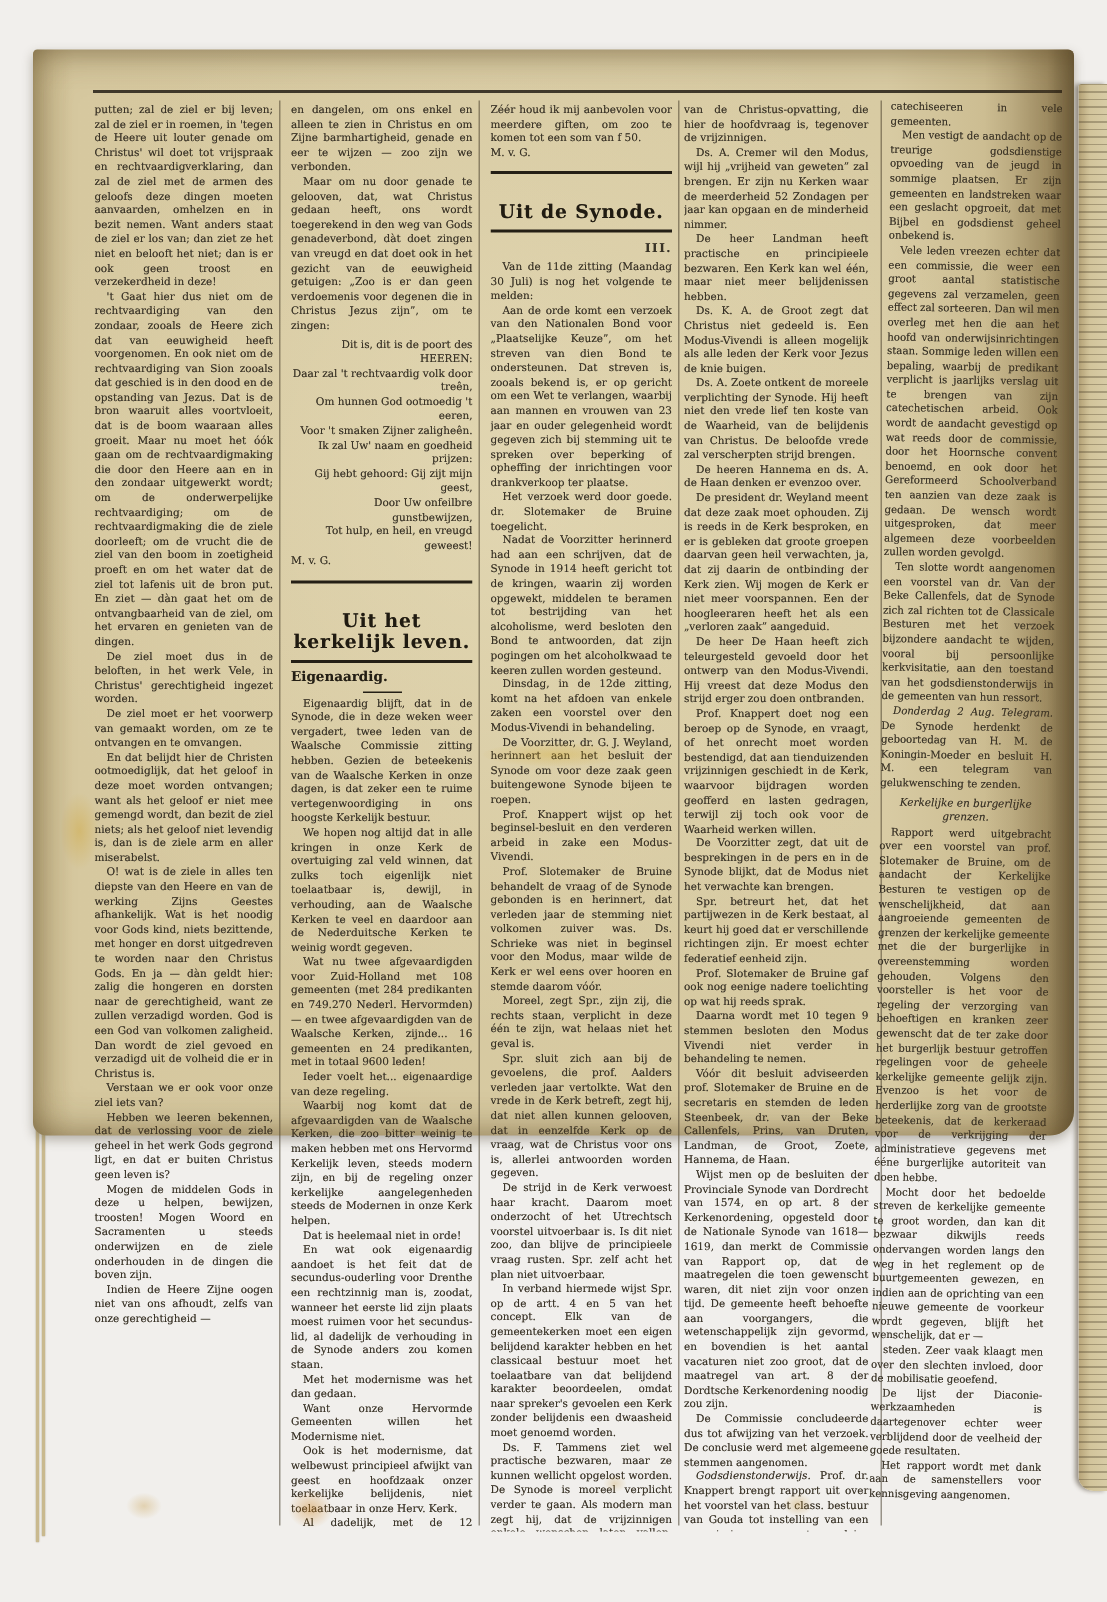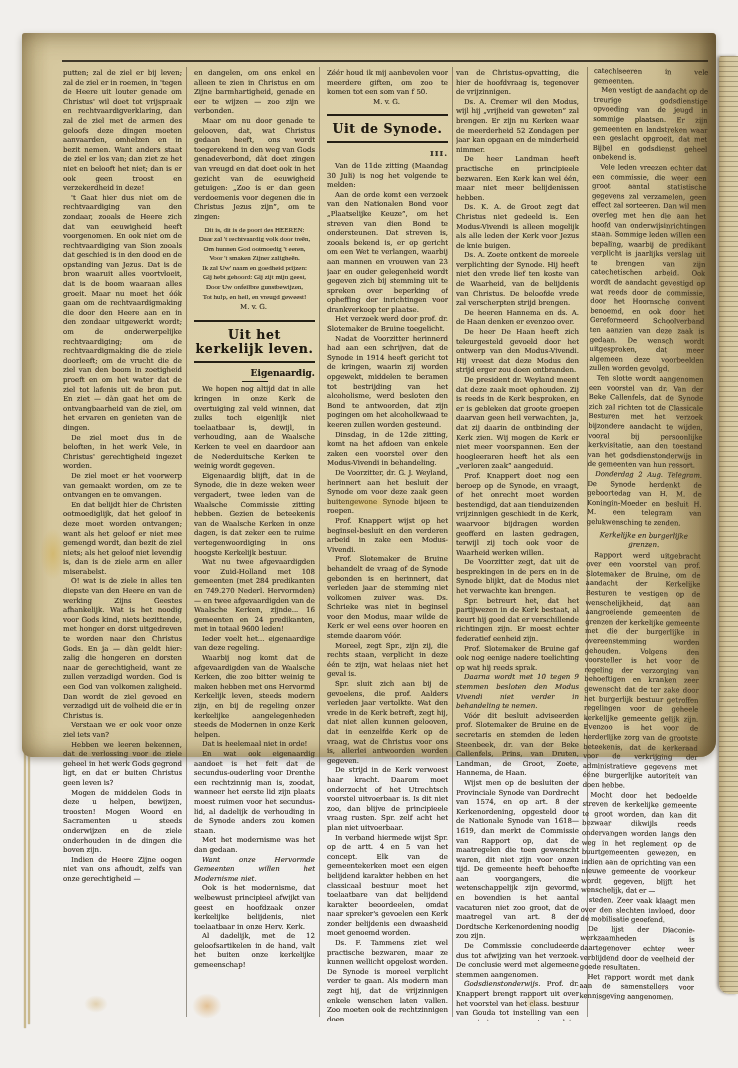--- a/index.html
+++ b/index.html
@@ -39,34 +39,34 @@
   
   .divider{position:absolute;top:34px;width:1px;height:950px;background:rgba(62,52,34,.5);}
   
   .col{
     position:absolute;top:36px;height:952px;overflow:hidden;
     font-size:7px;line-height:9.6px;color:#383226;
     text-align:justify;text-shadow:0 0 .4px rgba(56,48,36,.55);
   }
   .col p{margin:0;text-indent:8px;}
   .col p.cont{text-indent:0;}
-  .col p.it{font-style:italic;}
+  .col p.it{}
   .col p i{font-style:italic;}
   .h-major{
     font-size:12.5px;line-height:14px;font-weight:bold;text-align:center;letter-spacing:.6px;
-    color:#201b11;margin:7px 0 6px;padding:6px 0 5px;
+    color:#201b11;margin:7px 0 6px;padding:18px 0 5px;
     border-top:2px solid #241f15;border-bottom:2px solid #241f15;text-indent:0;
   }
-  .h-sub{font-size:9px;font-weight:bold;text-align:right;color:#241f15;margin:5px 0 2px;}
+  .h-sub{font-size:9px;font-weight:bold;text-align:left;color:#241f15;margin:5px 0 2px;}
   .h-sub .bar{display:block;width:26px;height:1px;background:#241f15;margin:3px auto 3px;}
   .h-roman{font-size:8px;font-weight:bold;text-align:right;margin:2px 0 3px;letter-spacing:1px;}
   .h-it{font-size:7.2px;font-style:italic;text-align:center;margin:2px 0 2px;}
-  .verse{text-align:center;text-indent:0;margin:3px 0 1px;font-family:Liberation Serif, serif;}
+  .verse{text-align:right;text-indent:0;margin:3px 0 1px;}
   .verse div{line-height:9.6px;}
-  .sig{text-align:center;font-size:7px;margin:0 2px 2px 0;}
+  .sig{text-align:left;font-size:7px;margin:0 2px 2px 0;}
   
   .col5wrap{position:absolute;left:572px;top:34px;width:126px;height:956px;overflow:hidden;
     transform:rotate(.9deg) scaleX(.97);transform-origin:top left;}
   .col5wrap .col{position:static;width:118px;height:100%;}
   
   .stain{position:absolute;border-radius:50%;pointer-events:none;}
 </style>
 </head>
 <body>
 
@@ -104,60 +104,60 @@
         <div>Om hunnen God ootmoedig 't eeren,</div>
         <div>Voor 't smaken Zijner zaligheên.</div>
         <div>Ik zal Uw' naam en goedheid prijzen:</div>
         <div>Gij hebt gehoord: Gij zijt mijn geest,</div>
         <div>Door Uw onfeilbre gunstbewijzen,</div>
         <div>Tot hulp, en heil, en vreugd geweest!</div>
       </div>
       <div class="sig">M. v. G.</div>
       <div class="h-major">Uit het kerkelijk leven.</div>
       <div class="h-sub">Eigenaardig.<span class="bar"></span></div>
+      <p>Eigenaardig blijft, dat in de Synode, die in deze weken weer vergadert, twee leden van de Waalsche Commissie zitting hebben. Gezien de beteekenis van de Waalsche Kerken in onze dagen, is dat zeker een te ruime vertegenwoordiging in ons hoogste Kerkelijk bestuur.</p>
       <p>We hopen nog altijd dat in alle kringen in onze Kerk de overtuiging zal veld winnen, dat zulks toch eigenlijk niet toelaatbaar is, dewijl, in verhouding, aan de Waalsche Kerken te veel en daardoor aan de Nederduitsche Kerken te weinig wordt gegeven.</p>
-      <p>Eigenaardig blijft, dat in de Synode, die in deze weken weer vergadert, twee leden van de Waalsche Commissie zitting hebben. Gezien de beteekenis van de Waalsche Kerken in onze dagen, is dat zeker een te ruime vertegenwoordiging in ons hoogste Kerkelijk bestuur.</p>
       <p>Wat nu twee afgevaardigden voor Zuid-Holland met 108 gemeenten (met 284 predikanten en 749.270 Nederl. Hervormden) — en twee afgevaardigden van de Waalsche Kerken, zijnde... 16 gemeenten en 24 predikanten, met in totaal 9600 leden!</p>
       <p>Ieder voelt het... eigenaardige van deze regeling.</p>
       <p>Waarbij nog komt dat de afgevaardigden van de Waalsche Kerken, die zoo bitter weinig te maken hebben met ons Hervormd Kerkelijk leven, steeds modern zijn, en bij de regeling onzer kerkelijke aangelegenheden steeds de Modernen in onze Kerk helpen.</p>
       <p>Dat is heelemaal niet in orde!</p>
       <p>En wat ook eigenaardig aandoet is het feit dat de secundus-ouderling voor Drenthe een rechtzinnig man is, zoodat, wanneer het eerste lid zijn plaats moest ruimen voor het secundus-lid, al dadelijk de verhouding in de Synode anders zou komen staan.</p>
       <p>Met het modernisme was het dan gedaan.</p>
       <p class="it">Want onze Hervormde Gemeenten willen het Modernisme niet.</p>
       <p>Ook is het modernisme, dat welbewust principieel afwijkt van geest en hoofdzaak onzer kerkelijke belijdenis, niet toelaatbaar in onze Herv. Kerk.</p>
       <p>Al dadelijk, met de 12 geloofsartikelen in de hand, valt het buiten onze kerkelijke gemeenschap!</p>
     </div>
   <div class="col" style="left:305px;width:121px;">
       <p class="cont">Zéér houd ik mij aanbevolen voor meerdere giften, om zoo te komen tot een som van f 50.</p>
       <div class="sig">M. v. G.</div>
       <div class="h-major">Uit de Synode.</div>
       <div class="h-roman">III.</div>
       <p>Van de 11de zitting (Maandag 30 Juli) is nog het volgende te melden:</p>
       <p>Aan de orde komt een verzoek van den Nationalen Bond voor „Plaatselijke Keuze”, om het streven van dien Bond te ondersteunen. Dat streven is, zooals bekend is, er op gericht om een Wet te verlangen, waarbij aan mannen en vrouwen van 23 jaar en ouder gelegenheid wordt gegeven zich bij stemming uit te spreken over beperking of opheffing der inrichtingen voor drankverkoop ter plaatse.</p>
-      <p>Het verzoek werd door prof. dr. Slotemaker de Bruine toegelicht.</p>
+      <p>Het verzoek werd door goede. dr. Slotemaker de Bruine toegelicht.</p>
       <p>Nadat de Voorzitter herinnerd had aan een schrijven, dat de Synode in 1914 heeft gericht tot de kringen, waarin zij worden opgewekt, middelen te beramen tot bestrijding van het alcoholisme, werd besloten den Bond te antwoorden, dat zijn pogingen om het alcoholkwaad te keeren zullen worden gesteund.</p>
       <p>Dinsdag, in de 12de zitting, komt na het afdoen van enkele zaken een voorstel over den Modus-Vivendi in behandeling.</p>
       <p>De Voorzitter, dr. G. J. Weyland, herinnert aan het besluit der Synode om voor deze zaak geen buitengewone Synode bijeen te roepen.</p>
       <p>Prof. Knappert wijst op het beginsel-besluit en den verderen arbeid in zake een Modus-Vivendi.</p>
       <p>Prof. Slotemaker de Bruine behandelt de vraag of de Synode gebonden is en herinnert, dat verleden jaar de stemming niet volkomen zuiver was. Ds. Schrieke was niet in beginsel voor den Modus, maar wilde de Kerk er wel eens over hooren en stemde daarom vóór.</p>
       <p>Moreel, zegt Spr., zijn zij, die rechts staan, verplicht in deze één te zijn, wat helaas niet het geval is.</p>
       <p>Spr. sluit zich aan bij de gevoelens, die prof. Aalders verleden jaar vertolkte. Wat den vrede in de Kerk betreft, zegt hij, dat niet allen kunnen gelooven, dat in eenzelfde Kerk op de vraag, wat de Christus voor ons is, allerlei antwoorden worden gegeven.</p>
       <p>De strijd in de Kerk verwoest haar kracht. Daarom moet onderzocht of het Utrechtsch voorstel uitvoerbaar is. Is dit niet zoo, dan blijve de principieele vraag rusten. Spr. zelf acht het plan niet uitvoerbaar.</p>
       <p>In verband hiermede wijst Spr. op de artt. 4 en 5 van het concept. Elk van de gemeentekerken moet een eigen belijdend karakter hebben en het classicaal bestuur moet het toelaatbare van dat belijdend karakter beoordeelen, omdat naar spreker's gevoelen een Kerk zonder belijdenis een dwaasheid moet genoemd worden.</p>
       <p>Ds. F. Tammens ziet wel practische bezwaren, maar ze kunnen wellicht opgelost worden. De Synode is moreel verplicht verder te gaan. Als modern man zegt hij, dat de vrijzinnigen enkele wenschen laten vallen. Zoo moeten ook de rechtzinnigen doen.</p>
     </div>
   <div class="col" style="left:434px;width:123px;">
       <p class="cont">van de Christus-opvatting, die hier de hoofdvraag is, tegenover de vrijzinnigen.</p>
       <p>Ds. A. Cremer wil den Modus, wijl hij „vrijheid van geweten” zal brengen. Er zijn nu Kerken waar de meerderheid 52 Zondagen per jaar kan opgaan en de minderheid nimmer.</p>
       <p>De heer Landman heeft practische en principieele bezwaren. Een Kerk kan wel één, maar niet meer belijdenissen hebben.</p>
       <p>Ds. K. A. de Groot zegt dat Christus niet gedeeld is. Een Modus-Vivendi is alleen mogelijk als alle leden der Kerk voor Jezus de knie buigen.</p>
       <p>Ds. A. Zoete ontkent de moreele verplichting der Synode. Hij heeft niet den vrede lief ten koste van de Waarheid, van de belijdenis van Christus. De beloofde vrede zal verscherpten strijd brengen.</p>
       <p>De heeren Hannema en ds. A. de Haan denken er evenzoo over.</p>
+      <p>De president dr. Weyland meent dat deze zaak moet ophouden. Zij is reeds in de Kerk besproken, en er is gebleken dat groote groepen daarvan geen heil verwachten, ja, dat zij daarin de ontbinding der Kerk zien. Wij mogen de Kerk er niet meer voorspannen. Een der hoogleeraren heeft het als een „verloren zaak” aangeduid.</p>
       <p>De heer De Haan heeft zich teleurgesteld gevoeld door het ontwerp van den Modus-Vivendi. Hij vreest dat deze Modus den strijd erger zou doen ontbranden.</p>
-      <p>De president dr. Weyland meent dat deze zaak moet ophouden. Zij is reeds in de Kerk besproken, en er is gebleken dat groote groepen daarvan geen heil verwachten, ja, dat zij daarin de ontbinding der Kerk zien. Wij mogen de Kerk er niet meer voorspannen. Een der hoogleeraren heeft het als een „verloren zaak” aangeduid.</p>
       <p>Prof. Knappert doet nog een beroep op de Synode, en vraagt, of het onrecht moet worden bestendigd, dat aan tienduizenden vrijzinnigen geschiedt in de Kerk, waarvoor bijdragen worden geofferd en lasten gedragen, terwijl zij toch ook voor de Waarheid werken willen.</p>
       <p>De Voorzitter zegt, dat uit de besprekingen in de pers en in de Synode blijkt, dat de Modus niet het verwachte kan brengen.</p>
       <p>Spr. betreurt het, dat het partijwezen in de Kerk bestaat, al keurt hij goed dat er verschillende richtingen zijn. Er moest echter federatief eenheid zijn.</p>
       <p>Prof. Slotemaker de Bruine gaf ook nog eenige nadere toelichting op wat hij reeds sprak.</p>
       <p class="it">Daarna wordt met 10 tegen 9 stemmen besloten den Modus Vivendi niet verder in behandeling te nemen.</p>
       <p>Vóór dit besluit adviseerden prof. Slotemaker de Bruine en de secretaris en stemden de leden Steenbeek, dr. van der Beke Callenfels, Prins, van Druten, Landman, de Groot, Zoete, Hannema, de Haan.</p>
       <p>Wijst men op de besluiten der Provinciale Synode van Dordrecht van 1574, en op art. 8 der Kerkenordening, opgesteld door de Nationale Synode van 1618—1619, dan merkt de Commissie van Rapport op, dat de maatregelen die toen gewenscht waren, dit niet zijn voor onzen tijd. De gemeente heeft behoefte aan voorgangers, die wetenschappelijk zijn gevormd, en bovendien is het aantal vacaturen niet zoo groot, dat de maatregel van art. 8 der Dordtsche Kerkenordening noodig zou zijn.</p>
       <p>De Commissie concludeerde dus tot afwijzing van het verzoek. De conclusie werd met algemeene stemmen aangenomen.</p>
       <p><i>Godsdienstonderwijs.</i> Prof. dr. Knappert brengt rapport uit over het voorstel van het class. bestuur van Gouda tot instelling van een commissie van rapport en advies in zake godsdienstonderwijs. Prof. Slotemaker wijst er op, dat vooral in groote steden het zeer moeilijk is in onze dagen uren te vinden voor het godsdienstonderwijs waar zooveel tijd aan sport e. d. besteed wordt. Hij vestigt ook de aandacht op het buitenkerkelijk</p>
     </div>

